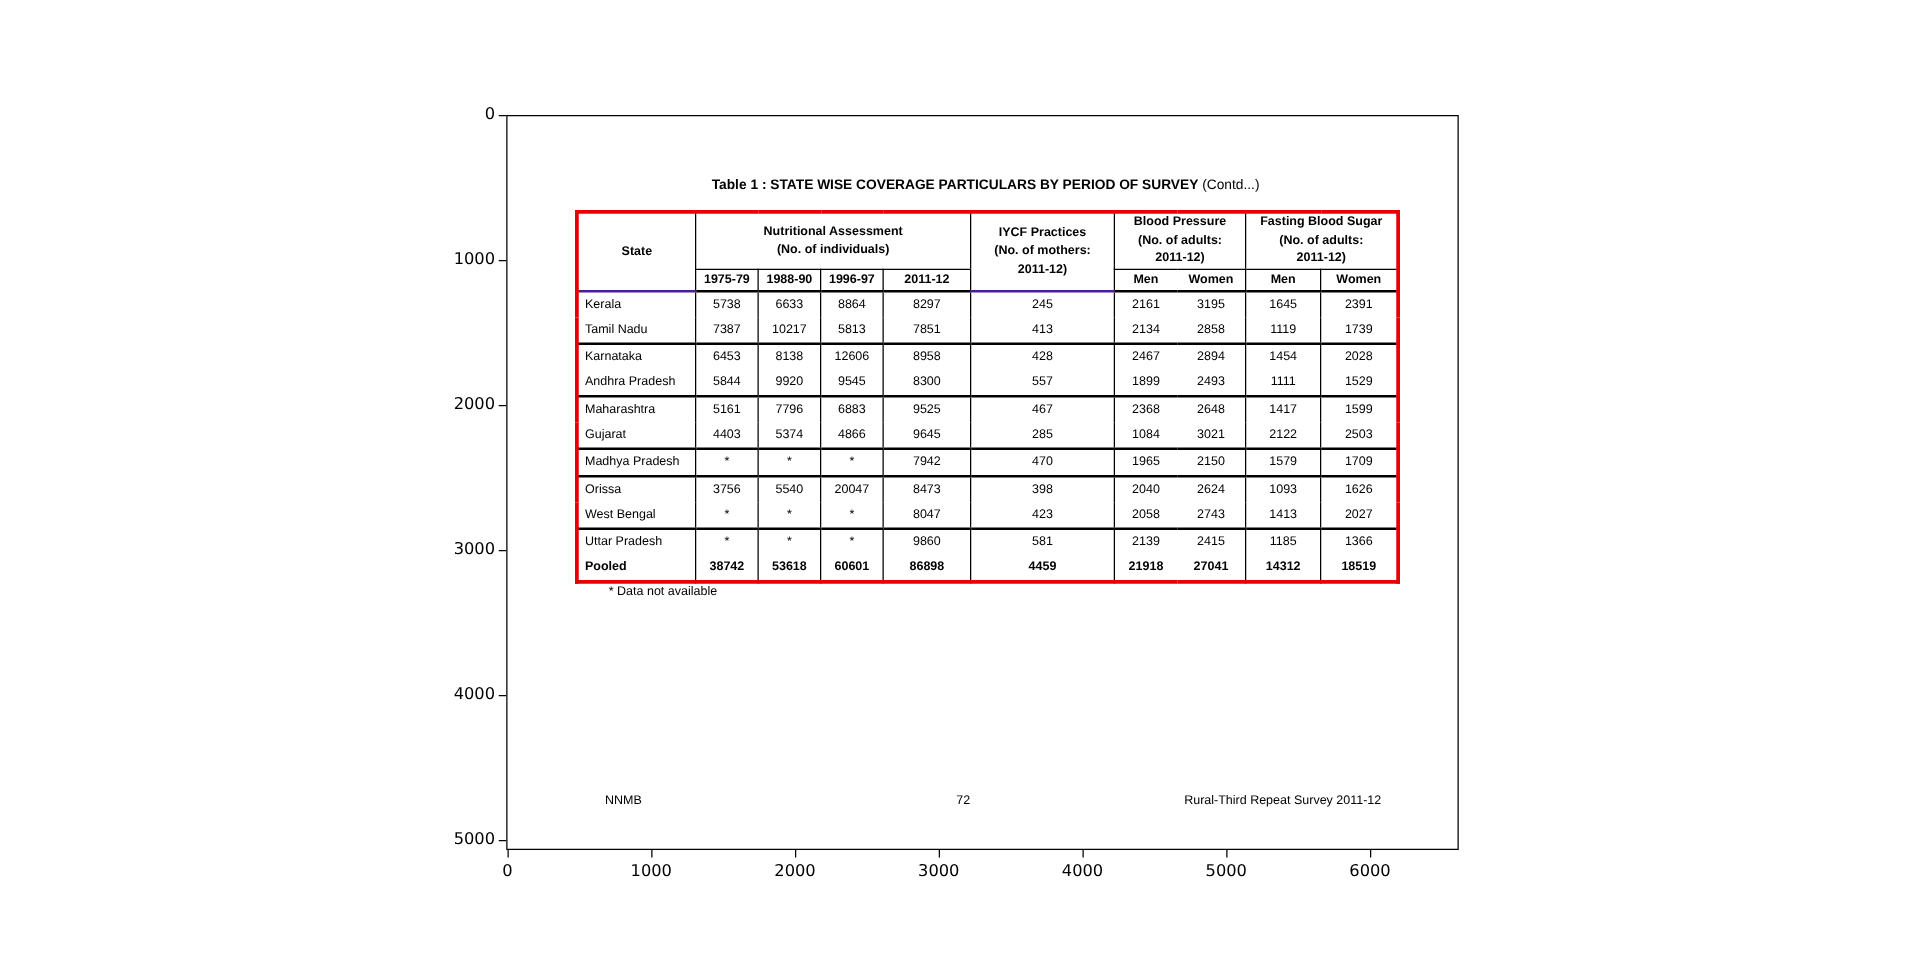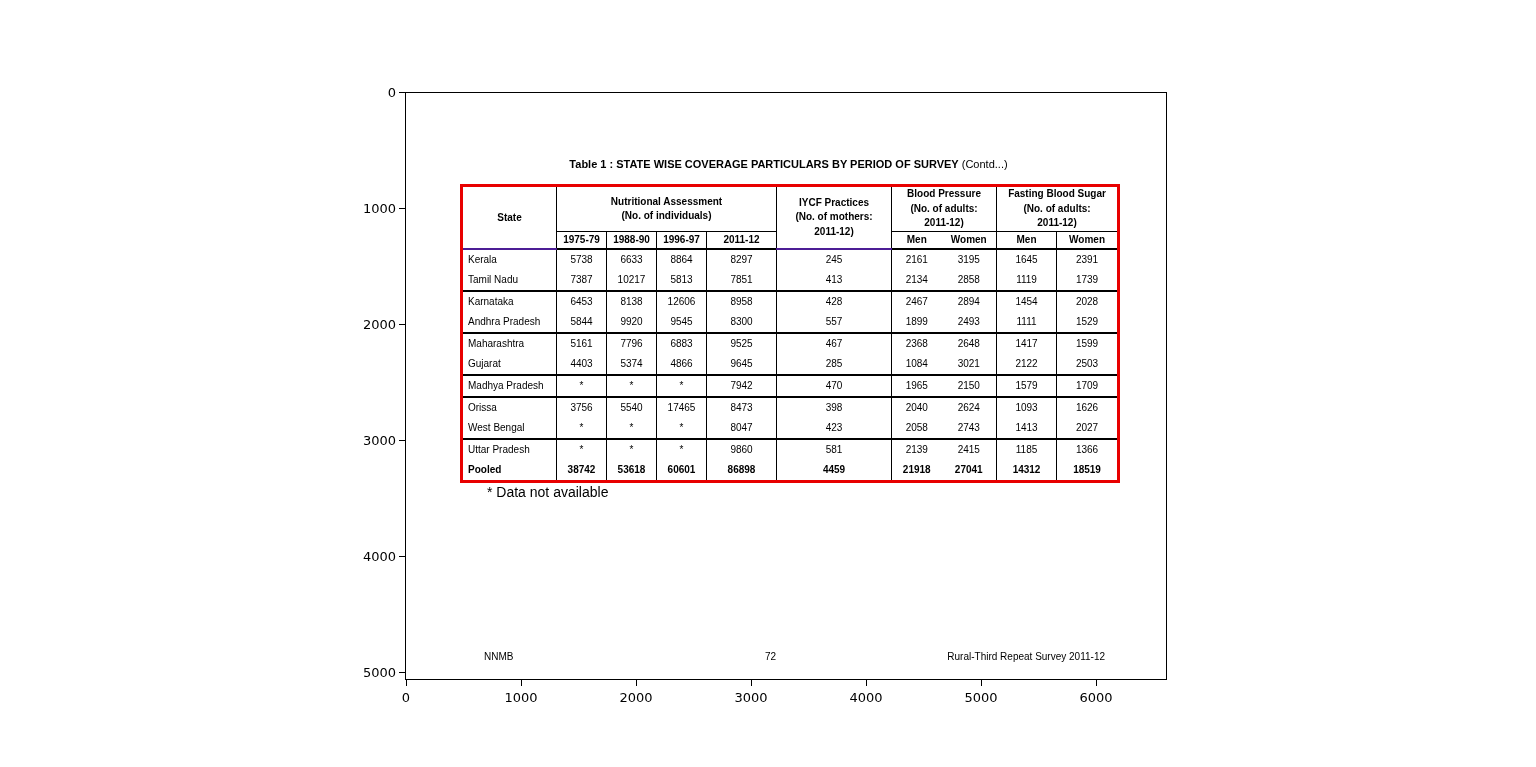--- a/index.html
+++ b/index.html
@@ -21,21 +21,21 @@
     background: #ffffff;
   }
   .tick-label { position: absolute; font-size: 13px; color: #000; }
   .ytick-label { text-align: right; width: 60px; transform: translateY(-50%); }
   .xtick-label { text-align: center; width: 60px; transform: translateX(-50%); }
   .tick-mark { position: absolute; background: #000; }
 
   
   .doc {
     position: absolute;
-    left: 405px; top: 108px;
+    left: 405px; top: 92px;
     width: 762px; height: 588px;
     font-family: "Liberation Sans", sans-serif;
     color: #000;
   }
   .doc-title {
     position: absolute;
     left: 55px; top: 50px; width: 657px;
     text-align: center;
     font-size: 11px;
     white-space: nowrap;
@@ -67,21 +67,21 @@
   tr.head-sub th { border-bottom: 2px solid #000; }
   .span-both { border-bottom: 2px solid #4c1d95; }
   .ctable tbody td { height: 20px; text-align: center; }
   .ctable tbody td.state { text-align: left; padding-left: 5px; }
   .ctable tr.group-end td { border-bottom: 2px solid #000; }
   .ctable tr.bold-row td { font-weight: bold; }
 
   .footnote {
     position: absolute;
     left: 82px; top: 376px;
-    font-size: 14px;
+    font-size: 10px;
   }
   .page-footer span { position: absolute; font-size: 10px; white-space: nowrap; }
   .footer-left  { left: 68px;  top: 543px; padding-left: 11px; }
   .footer-center{ left: 360px; top: 543px; }
   .footer-right { right: 62px; top: 543px; text-align: center; }
 </style>
 </head>
 <body>
 
 <div class="canvas">
@@ -256,21 +256,21 @@
               <td>470</td>
               <td>1965</td>
               <td class="nl">2150</td>
               <td>1579</td>
               <td>1709</td>
             </tr>
             <tr>
               <td class="state nl">Orissa</td>
               <td>3756</td>
               <td>5540</td>
-              <td>17465</td>
+              <td>20047</td>
               <td>8473</td>
               <td>398</td>
               <td>2040</td>
               <td class="nl">2624</td>
               <td>1093</td>
               <td>1626</td>
             </tr>
             <tr class="group-end">
               <td class="state nl">West Bengal</td>
               <td>*</td>

